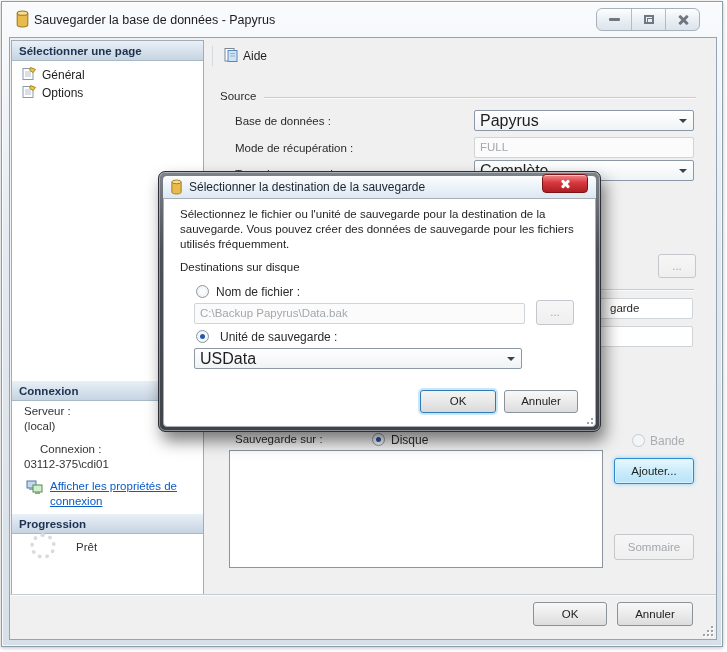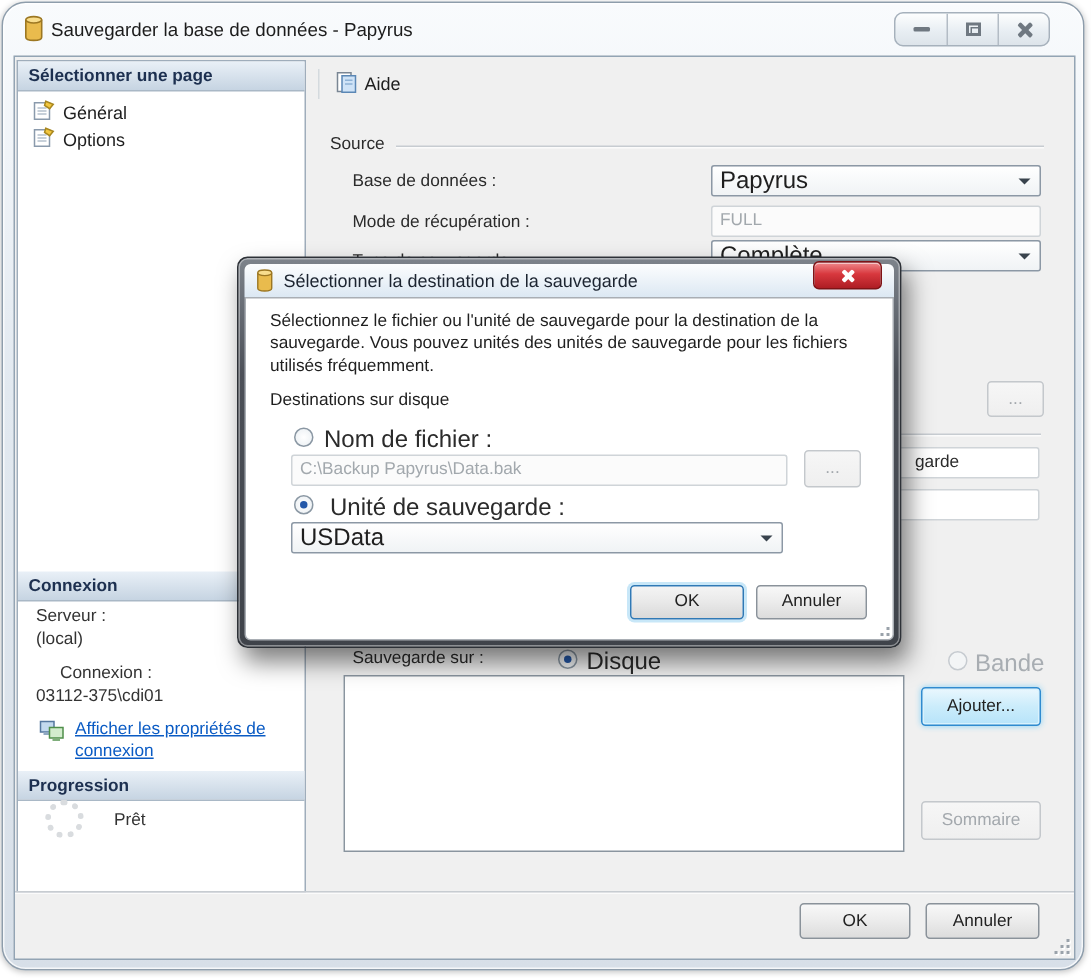--- a/index.html
+++ b/index.html
@@ -3,21 +3,21 @@
 <meta charset="utf-8">
 <style>
   * { margin:0; padding:0; box-sizing:border-box; }
   html,body { background:#ffffff; }
   body { font-family:"Liberation Sans", sans-serif; font-size:12px; color:#1e1e1e; }
   #stage { position:relative; width:727px; height:652px; background:#fff; overflow:hidden; }
   .abs { position:absolute; }
 
   
   .window { position:absolute; left:1px; top:1px; width:722px; height:646px;
-    border:1px solid #8e9dab; border-radius:16px;
+    border:1px solid #8e9dab; border-radius:0;
     background:linear-gradient(#f9fbfd, #e2e9f0 40%, #d7dfe8);
     box-shadow:inset 0 0 0 1px rgba(255,255,255,.75), 0 1px 4px rgba(0,0,0,.25); }
   .titlebar-text { position:absolute; left:32px; top:11px; font-size:12.5px; color:#1c1c1c; white-space:nowrap; }
   .title-icon { position:absolute; left:13px; top:8px; }
 
   .win-controls { position:absolute; right:22px; top:6px; height:23px; display:flex;
     border:1px solid #a6b1bc; border-radius:6px; overflow:hidden;
     background:linear-gradient(#fdfefe,#e8eef3 55%, #dde4ea); }
   .win-btn { width:34px; height:100%; display:flex; align-items:center; justify-content:center; position:relative; }
   .win-btn + .win-btn { border-left:1px solid #b3bcc5; }
@@ -59,21 +59,21 @@
   .combo .combo-arrow { position:absolute; right:6px; top:8px; width:0; height:0;
     border-left:4px solid transparent; border-right:4px solid transparent; border-top:4px solid #39434d; }
   .textbox-disabled { position:absolute; height:21px; background:#fbfbfb; border:1px solid #cfd4d8; border-radius:2px;
     font-size:11.5px; line-height:19px; padding-left:5px; color:#a2a8ad; overflow:hidden; white-space:nowrap; }
   .listbox { position:absolute; background:#ffffff; border:1px solid #8a959f; }
 
   .radio { position:absolute; width:13px; height:13px; border-radius:50%; border:1px solid #8a97a3;
     background:radial-gradient(#ffffff, #e9eef2); }
   .radio.selected::after { content:""; position:absolute; left:3px; top:3px; width:5px; height:5px; border-radius:50%; background:#2458a8; }
   .radio.disabled { border-color:#c6cbd0; background:#f3f5f6; }
-  .radio-label { position:absolute; font-size:16px; color:#2b2b2b; }
+  .radio-label { position:absolute; font-size:12px; color:#2b2b2b; }
   .radio-label.disabled { color:#a8adb2; }
 
   .btn { position:absolute; border:1px solid #8a929a; border-radius:3px; text-align:center;
     background:linear-gradient(#f8f8f8,#ececec 48%,#dcdcdc); font-size:11.5px; color:#222; cursor:pointer; }
   .btn.disabled { color:#a3a8ad; border-color:#c4c8cc; background:linear-gradient(#f6f6f6,#efefef); cursor:default; }
   .btn.blue-focus { border:1px solid #2f8bd0; background:linear-gradient(#eaf7fe,#cbecfb 50%,#b7e4fa);
     box-shadow:0 0 4px #86d1f5, inset 0 0 0 1px #d9f2fd; }
   .btn.default-focus { border:1px solid #3079b5; box-shadow:0 0 0 2px #c8e7f8; background:linear-gradient(#f4f4f4,#e9e9e9 48%,#d9d9d9); }
 
   .grip { position:absolute; width:12px; height:12px; }
@@ -246,21 +246,21 @@
           <ellipse cx="7" cy="3" rx="5" ry="2" fill="#f8dd8d" stroke="#9c7722"></ellipse>
         </svg>
       </span>
       <span class="modal-title">Sélectionner la destination de la sauvegarde</span>
     </div>
     <div class="modal-close">
       <span class="xbars"></span>
     </div>
 
     <div class="modal-content">
-      <div class="modal-desc">Sélectionnez le fichier ou l'unité de sauvegarde pour la destination de la sauvegarde. Vous pouvez unités des unités de sauvegarde pour les fichiers utilisés fréquemment.</div>
+      <div class="modal-desc">Sélectionnez le fichier ou l'unité de sauvegarde pour la destination de la sauvegarde. Vous pouvez créer des données de sauvegarde pour les fichiers utilisés fréquemment.</div>
       <div class="modal-section-label">Destinations sur disque</div>
 
       <span class="radio" style="left:32px; top:86px;"></span>
       <div class="radio-label" style="left:52px; top:86px;">Nom de fichier :</div>
 
       <div class="textbox-disabled" style="left:30px; top:104px; width:331px;">C:\Backup Papyrus\Data.bak</div>
       <div class="btn disabled" style="left:372px; top:101px; width:38px; height:25px; line-height:23px;">...</div>
 
       <span class="radio selected" style="left:32px; top:131px;"></span>
       <div class="radio-label" style="left:56px; top:131px;">Unité de sauvegarde :</div>

